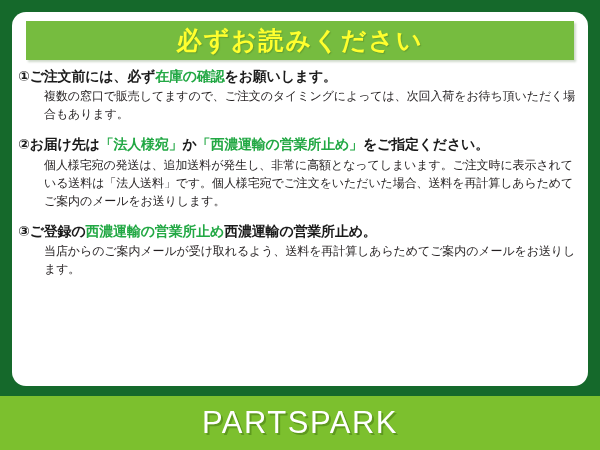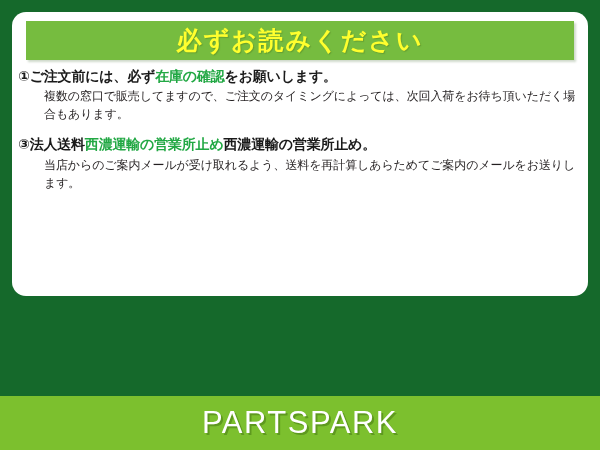--- a/index.html
+++ b/index.html
@@ -42,21 +42,21 @@
     letter-spacing: 1.5px;
     text-shadow: 2px 2px 0 rgba(70,120,20,0.55);
   }
 
   
   .card {
     position: absolute;
     left: 12px;
     top: 12px;
     width: 576px;
-    height: 284px;
+    height: 374px;
     background: #ffffff;
     border-radius: 14px;
     box-sizing: border-box;
     overflow: hidden;
   }
 
   .header-band {
     position: absolute;
     left: 14px;
     top: 9px;
@@ -131,21 +131,25 @@
 
     <div class="header-band">
       <div class="header-title">必ずお読みください</div>
     </div>
 
     <div class="items">
         <div class="item item-1">
           <div class="item-heading"><span>①</span><span class="">ご注文前には、必ず</span><span class="hl">在庫の確認</span><span class="">をお願いします。</span></div>
           <div class="item-body">複数の窓口で販売してますので、ご注文のタイミングによっては、次回入荷をお待ち頂いただく場合もあります。</div>
         </div>
+        <div class="item item-2">
+          <div class="item-heading wrapped"><span>②</span><span class="">お届け先は</span><span class="hl">「法人様宛」</span><span class="">か</span><span class="hl">「西濃運輸の営業所止め」</span><span class="">をご指定ください。</span></div>
+          <div class="item-body">個人様宅宛の発送は、追加送料が発生し、非常に高額となってしまいます。ご注文時に表示されている送料は「法人送料」です。個人様宅宛でご注文をいただいた場合、送料を再計算しあらためてご案内のメールをお送りします。</div>
+        </div>
         <div class="item item-3">
-          <div class="item-heading"><span>③</span><span class="">法人送料</span><span class="hl">西濃運輸の営業所止め</span><span class="">西濃運輸の営業所止め。</span></div>
+          <div class="item-heading"><span>③</span><span class="">ご登録の</span><span class="hl">西濃運輸の営業所止め</span><span class="">西濃運輸の営業所止め。</span></div>
           <div class="item-body">当店からのご案内メールが受け取れるよう、送料を再計算しあらためてご案内のメールをお送りします。</div>
         </div>
       </div>
 
   </div>
 
 </div>
 
 </body></html>

